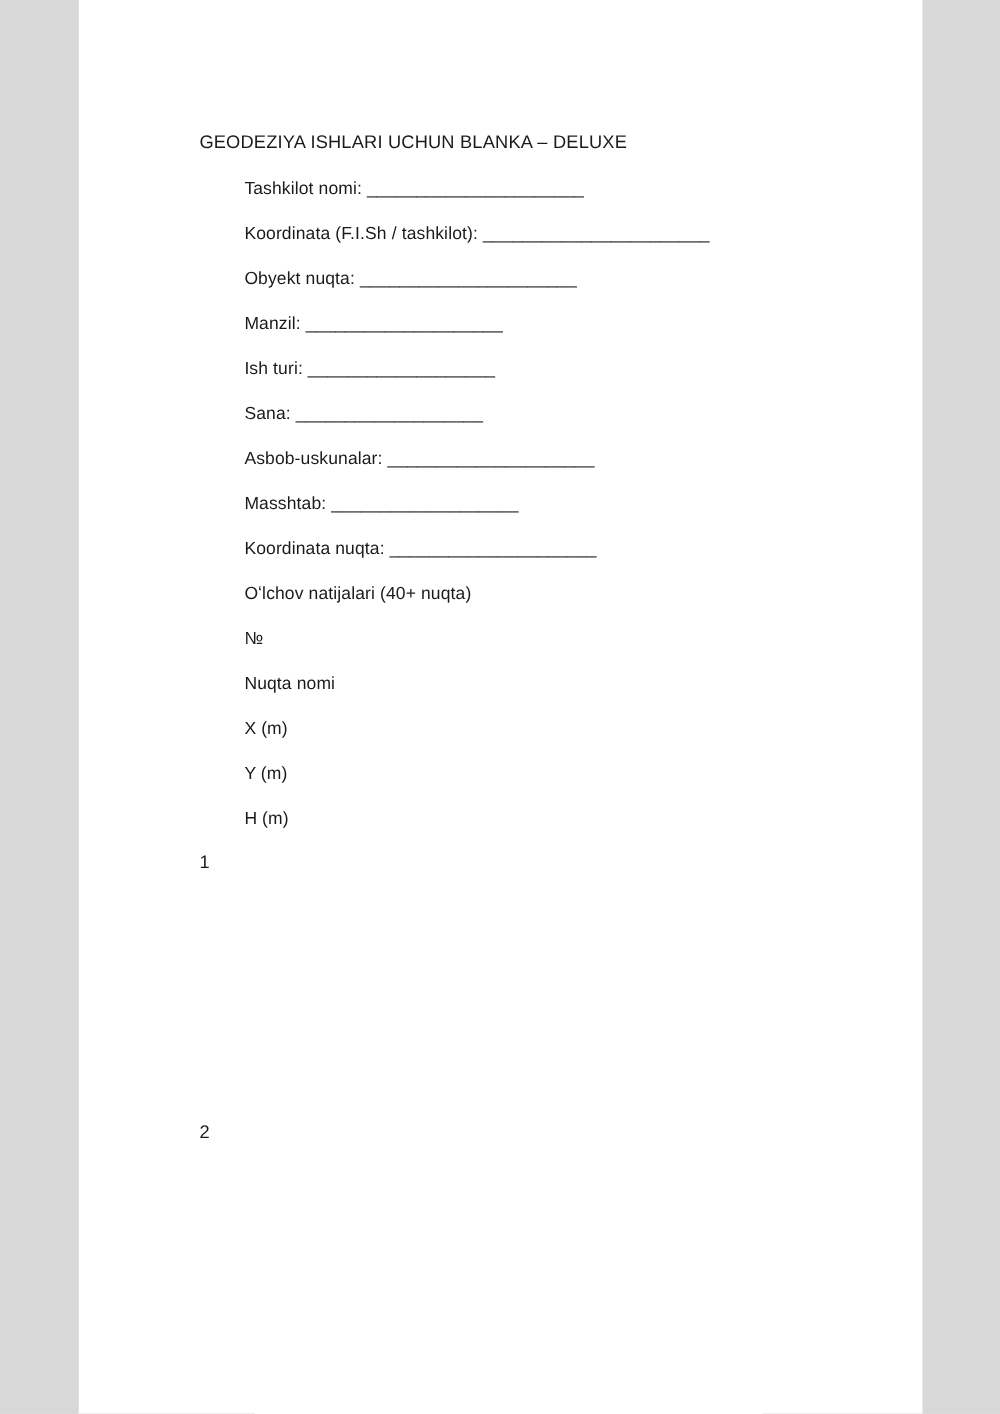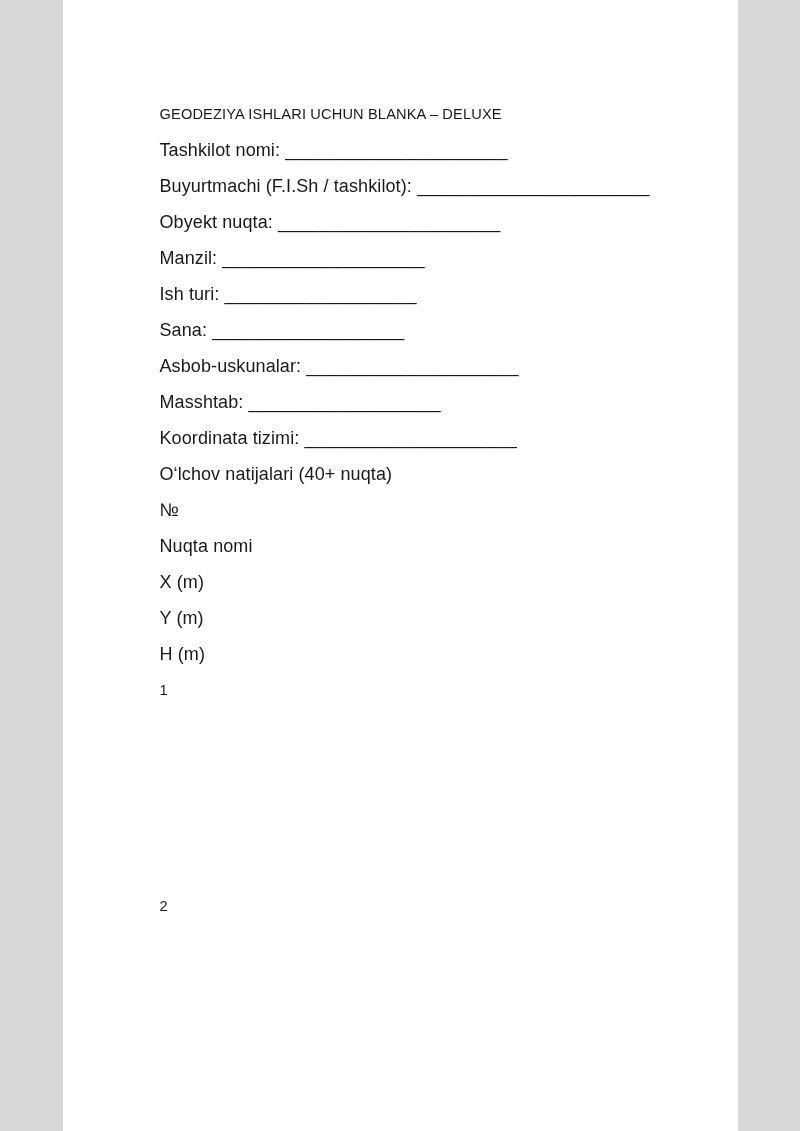--- a/index.html
+++ b/index.html
@@ -18,25 +18,26 @@
     margin: 0 auto;
     overflow: hidden;
   }
   .doc-body {
     position: absolute;
     left: 97px;
     top: 96px;
     width: 610px;
   }
   .line {
-    font-size: 18px;
+    font-size: 14px;
     line-height: 36px;
     color: #1a1a1a;
     white-space: pre-wrap;
     letter-spacing: 0.1px;
+    margin-left: 36px;
   }
   .title {
     font-size: 14.6px;
     line-height: 36px;
     color: #1a1a1a;
     letter-spacing: 0.15px;
   }
   .spacer-block {
     height: 180px;
   }
@@ -48,28 +49,28 @@
 </style>
 </head>
 <body>
 
 <div class="page">
   <div class="doc-body">
 
     <div class="title">GEODEZIYA ISHLARI UCHUN BLANKA – DELUXE</div>
 
     <div class="line">Tashkilot nomi: ______________________</div>
-    <div class="line">Buyurtmachi (F.I.Sh / tashkilot): _______________________</div>
+    <div class="line">Koordinata (F.I.Sh / tashkilot): _______________________</div>
     <div class="line">Obyekt nuqta: ______________________</div>
     <div class="line">Manzil: ____________________</div>
     <div class="line">Ish turi: ___________________</div>
     <div class="line">Sana: ___________________</div>
     <div class="line">Asbob-uskunalar: _____________________</div>
     <div class="line">Masshtab: ___________________</div>
-    <div class="line">Koordinata tizimi: _____________________</div>
+    <div class="line">Koordinata nuqta: _____________________</div>
 
     <div class="line">Oʻlchov natijalari (40+ nuqta)</div>
 
     <div class="line">№</div>
     <div class="line">Nuqta nomi</div>
     <div class="line">X (m)</div>
     <div class="line">Y (m)</div>
     <div class="line">H (m)</div>
 
     <div class="row-num">1</div>

